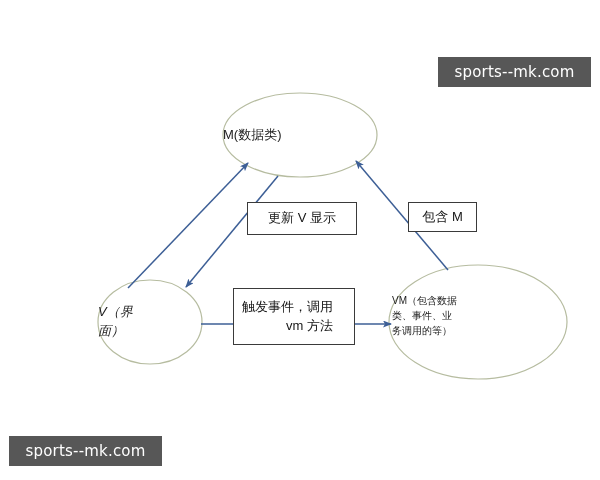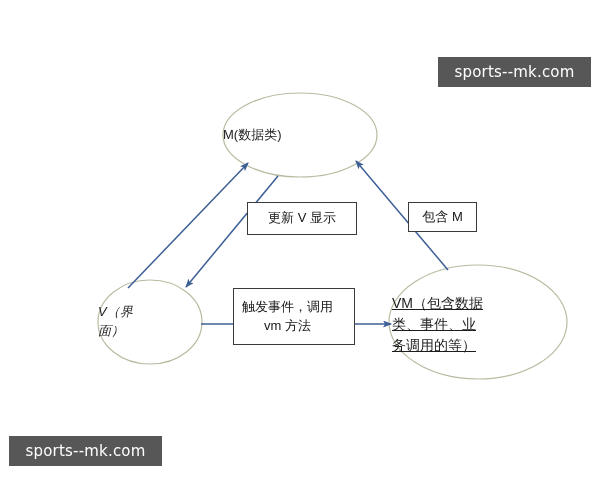--- a/index.html
+++ b/index.html
@@ -31,36 +31,35 @@
   .node-label {
     position: absolute;
     text-align: left;
     color: #1c1c1c;
     font-size: 13px;
     line-height: 1.45;
     white-space: pre-line;
     pointer-events: none;
   }
   .node-label.small {
-    font-size: 14px;
+    font-size: 10px;
     line-height: 1.5;
-    text-decoration: underline;
   }
   .edge-box {
     position: absolute;
     box-sizing: border-box;
     border: 1.3px solid #3a3a3a;
     background: #ffffff;
     color: #161616;
     display: flex;
     align-items: center;
     justify-content: center;
     font-size: 13px;
     line-height: 1.45;
-    text-align: center;
+    text-align: right;
     white-space: pre-line;
     padding: 3px 8px;
   }
   .edge-box.center-text {
     text-align: center;
   }
   .watermark {
     position: absolute;
     background: #575757;
     color: #ffffff;

